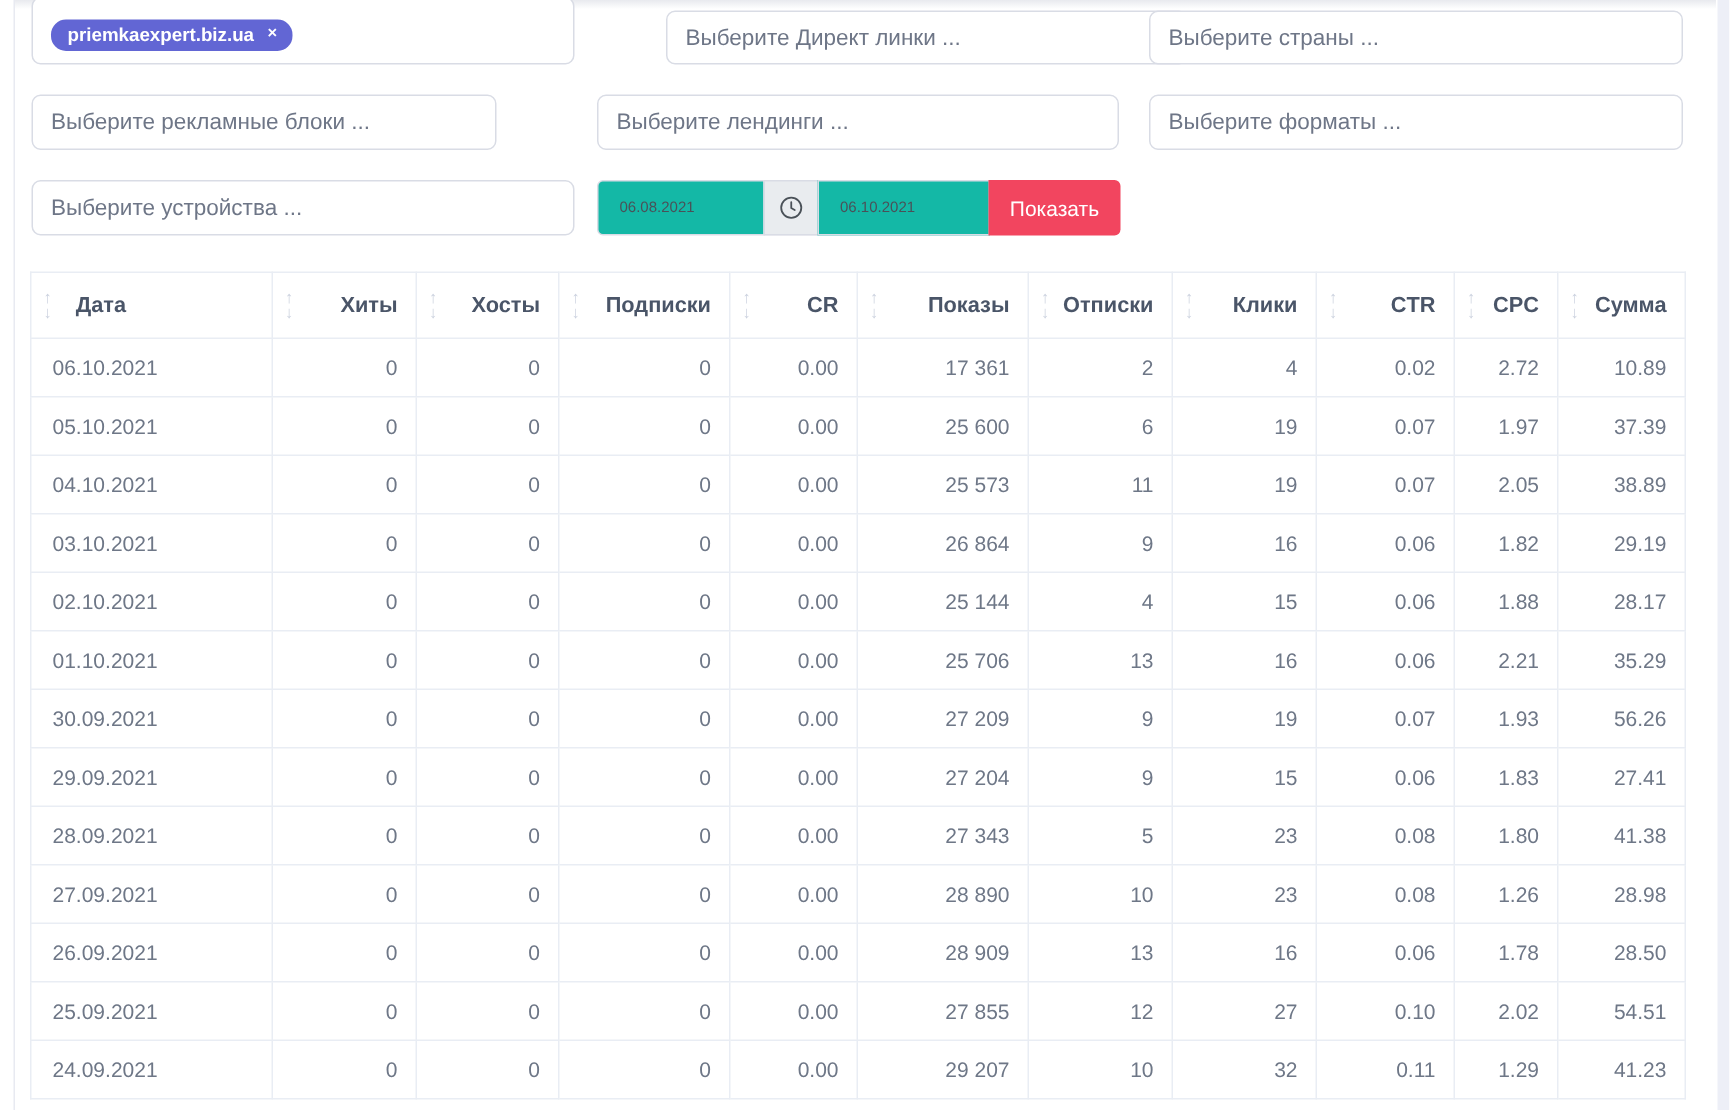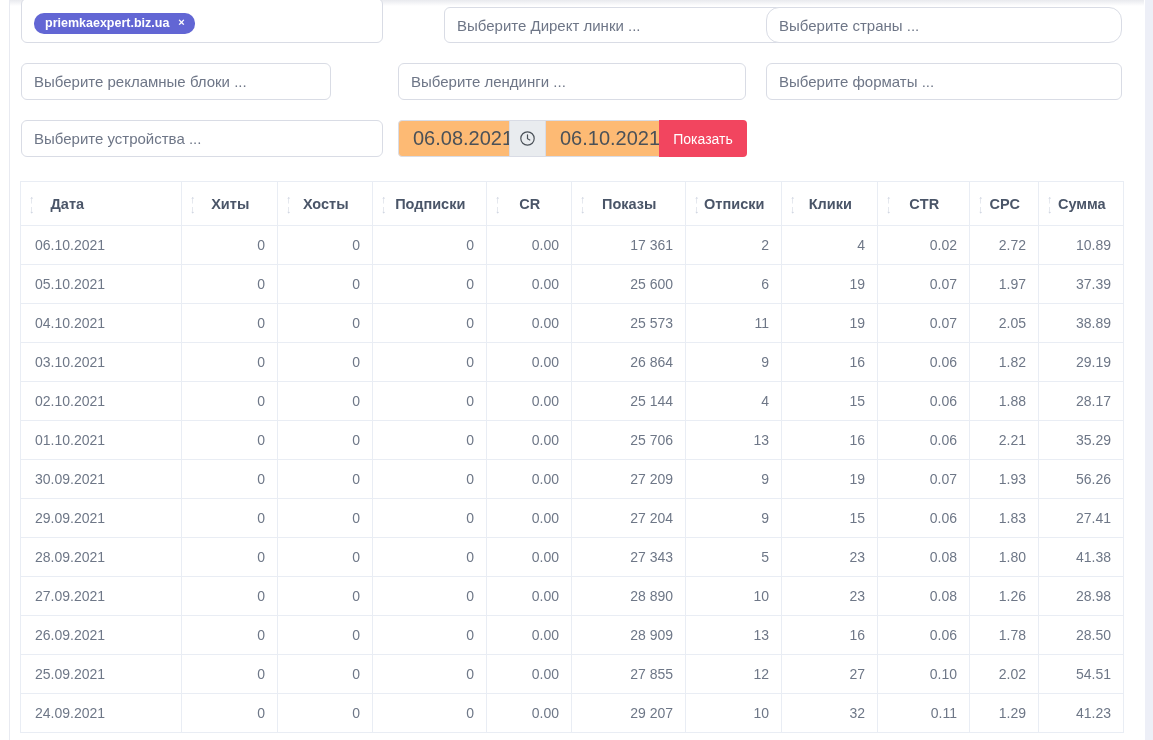--- a/index.html
+++ b/index.html
@@ -29,41 +29,41 @@
     color: #6e7687;
   }
   .field input {
     border: none; outline: none; width: 100%;
     font: inherit; color: #4a5158; background: transparent;
   }
   .field input::placeholder { color: #6e7687; opacity: 1; }
 
   .f-sites     { left: 21px;  top: -2px;  width: 362px; height: 45px; align-items: flex-end; padding-bottom: 8px; }
   .f-direct    { left: 398px; top: 7px;   width: 348px; height: 36px; margin-left: 46px; }
-  .f-countries { left: 766px; top: 7px;   width: 356px; height: 36px; border-radius: 13px; }
+  .f-countries { left: 766px; top: 7px;   width: 356px; height: 36px; }
   .f-adblocks  { left: 21px;  top: 63px;  width: 310px; height: 37px; }
   .f-landings  { left: 398px; top: 63px;  width: 348px; height: 37px; }
   .f-formats   { left: 766px; top: 63px;  width: 356px; height: 37px; }
   .f-devices   { left: 21px;  top: 120px; width: 362px; height: 37px; }
 
   .tag {
     display: inline-flex; gap: 9px;
     background: var(--tag-bg, #6266d4);
     color: #fff; font-size: 12.5px; font-weight: 700;
     padding: 4px 10px 5px 11px; border-radius: 10px;
     line-height: 1; white-space: nowrap;
   }
   .tag .x { font-size: 11px; font-weight: 700; cursor: pointer; }
 
   
   .date-group { position: absolute; left: 398px; top: 120px; height: 37px; display: flex; }
   .dg-input {
-    width: 112px; height: 37px; background: #fdba74;
+    width: 112px; height: 37px; background: #14b8a6;
     border: 1px solid #d9dce5; border-radius: 4px 0 0 4px;
-    font-size: 20px; color: #4a5158; padding: 0 0 0 14px;
+    font-size: 10px; color: #4a5158; padding: 0 0 0 14px;
     outline: none; font-family: inherit;
   }
   .dg-addon {
     width: 37px; height: 37px; margin-left: -1px;
     background: #e9ecef; border: 1px solid #d9dce5;
     display: flex; align-items: center; justify-content: center;
   }
   .dg-input2 { width: 115px; border-radius: 0; margin-left: -1px; }
   .show-btn {
     width: 88px; height: 37px; margin-left: -1px;
@@ -74,21 +74,21 @@
   }
 
   
   .table-wrap { position: absolute; left: 20px; top: 181px; width: 1103px; }
   table { border-collapse: collapse; table-layout: fixed; width: 1103px; }
   th, td { border: 1px solid #e9edf4; overflow: hidden; white-space: nowrap; }
   th { height: 44px; font-size: 14.5px; font-weight: 700; color: #4a5568; padding: 0 12px 0 8px; }
   td { height: 39px; font-size: 14px; color: #6e7787; padding: 0 12px; text-align: right; }
   td.c0 { text-align: left; padding-left: 14px; }
   .th-inner { display: flex; align-items: center; width: 100%; }
-  .th-inner .lbl { flex: 1; }
+  .th-inner .lbl { flex: 1; text-align: right; }
   th.c0 .th-inner .lbl { text-align: left; margin-left: 16px; flex: none; }
   .sort-icon {
     display: flex; flex-direction: column; align-items: center;
     color: #ccd2df; font-size: 11px; line-height: 10px; font-weight: 400;
     user-select: none;
   }
 </style>
 </head>
 <body>
 

